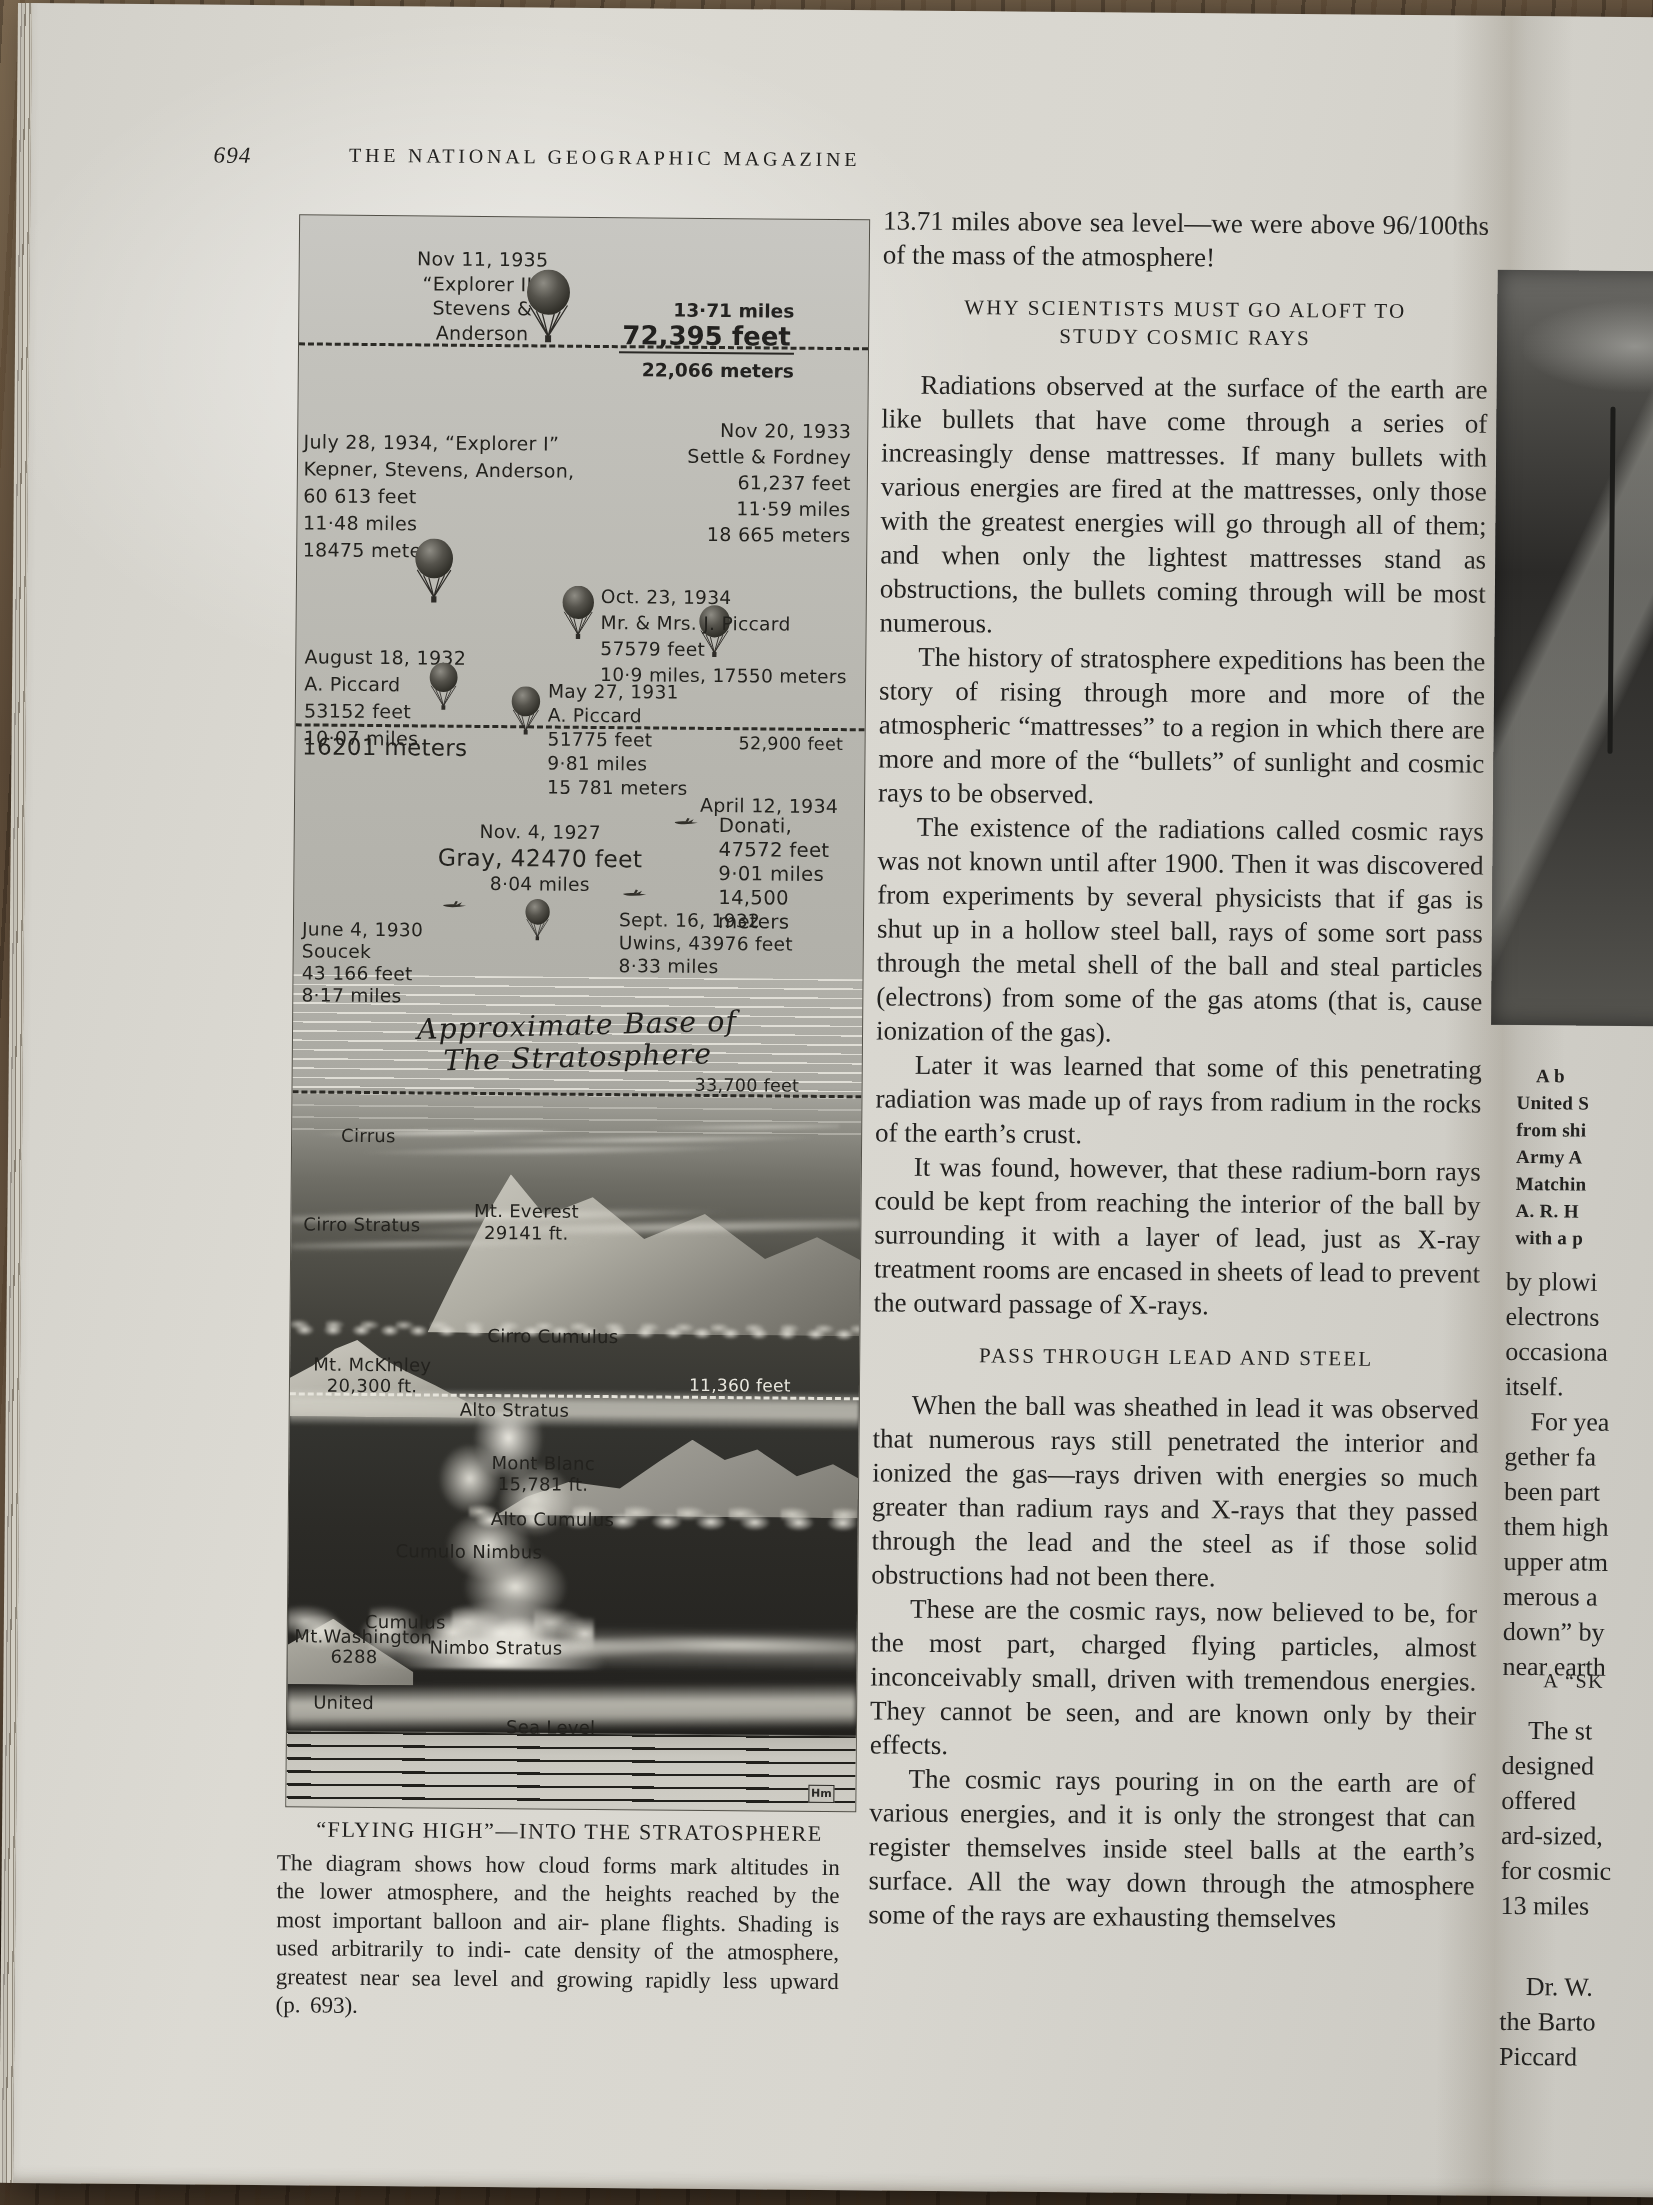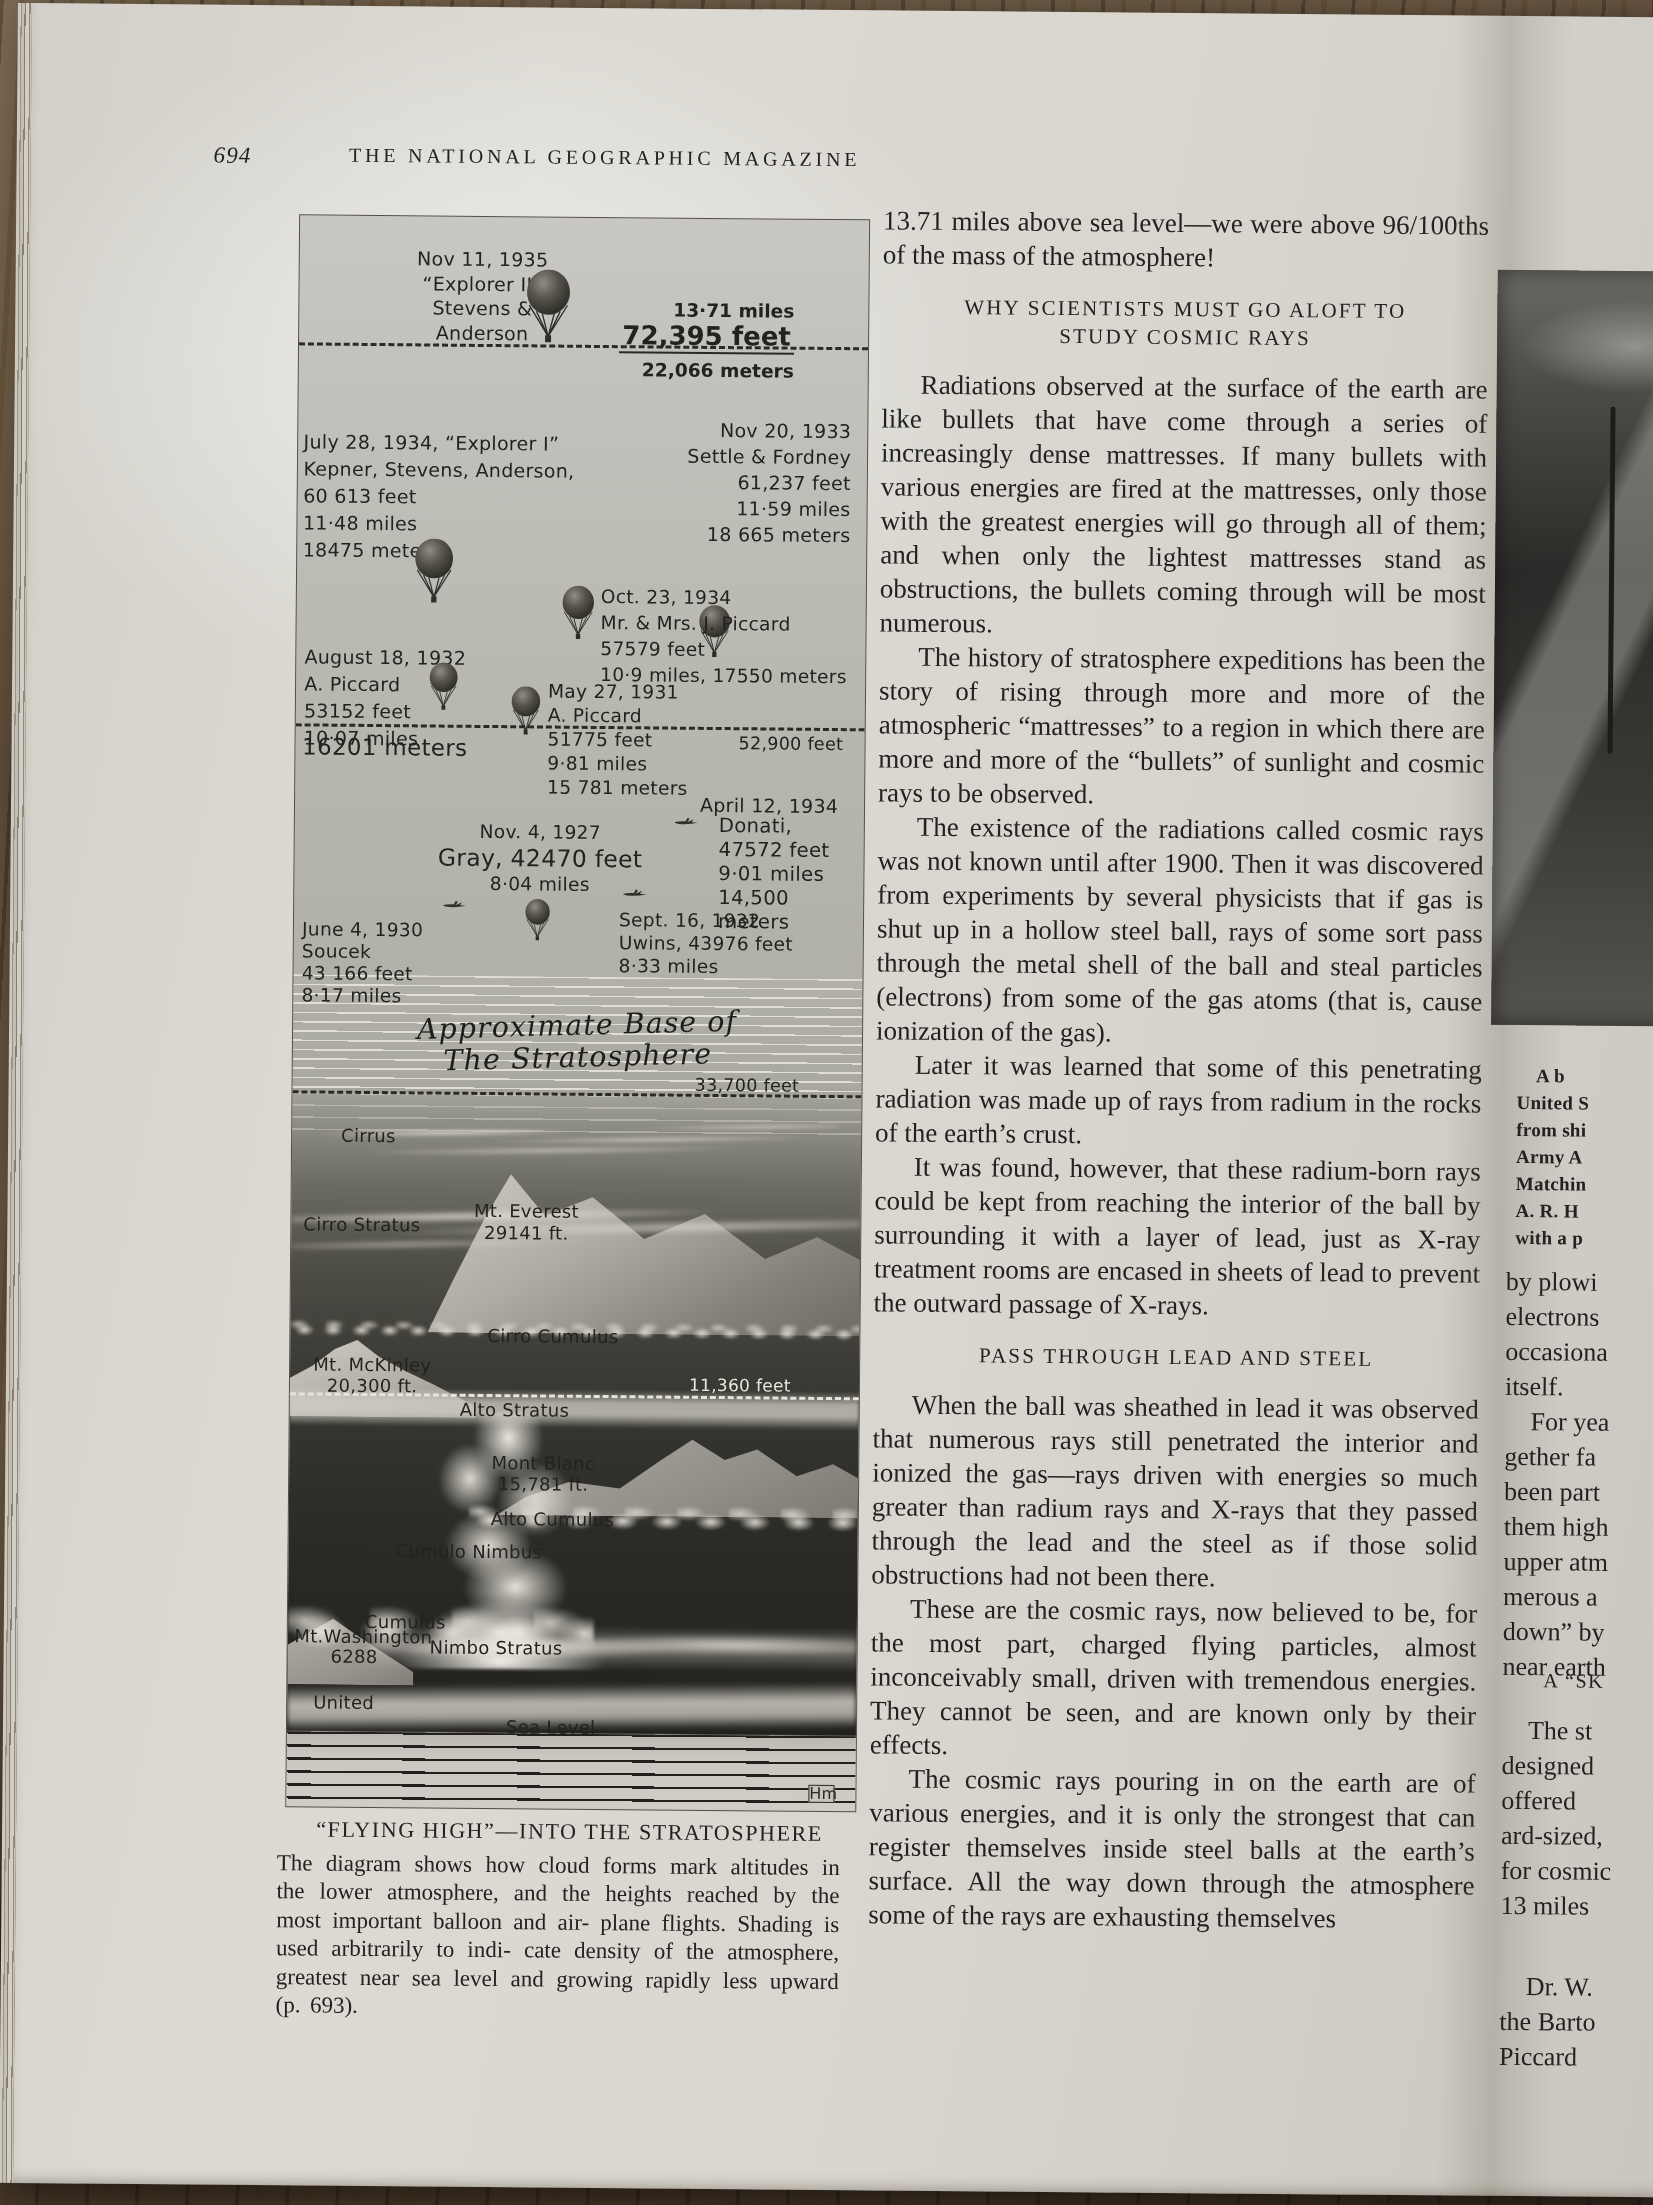--- a/index.html
+++ b/index.html
@@ -113,21 +113,21 @@
      radial-gradient(219px 16.4px at 30% 50%, rgba(225,223,214,.9), transparent 75%),
      radial-gradient(246px 14.2px at 75% 40%, rgba(218,216,207,.85), transparent 75%),
      linear-gradient(180deg, rgba(0,0,0,0), rgba(200,198,189,.5), rgba(0,0,0,0));}
   .stratusband{left:0;top:1466px;width:569px;height:46px;filter:blur(2.7px);transform:rotate(-0.8deg);
     background:linear-gradient(180deg, rgba(0,0,0,0), rgba(206,204,194,.85) 40%, rgba(198,196,186,.8) 70%, rgba(0,0,0,0));}
   .seaband{position:absolute;left:0;top:1516px;width:569px;height:74px;
     background:
      repeating-linear-gradient(180deg,#21201c 0 2.2px, rgba(0,0,0,0) 2.2px 13px),
      linear-gradient(180deg,#b9b7af,#c9c7bf 30%,#cfcdc5 100%);}
   .monogram{position:absolute;left:522px;top:1565px;width:24px;height:16.4px;border:1.6px solid #2a2925;
-    background:#c6c4bc;color:#2a2925;font-size:16px;line-height:16.4px;text-align:center;font-weight:normal;}
+    background:#c6c4bc;color:#2a2925;font-size:11px;line-height:16.4px;text-align:center;font-weight:bold;}
   .alt72{position:absolute;right:74px;top:81px;text-align:right;font-weight:bold;}
   .alt72 .miles{font-size:18.6px;}
   .alt72 .feet{font-size:26px;display:inline-block;border-bottom:2.2px solid #2a2926;padding:0 3.3px 1.1px 3.3px;}
   .alt72 .meters{font-size:18.6px;margin-top:5.5px;}
   .lightlabel{color:#e8e6dd;}
 
   
   .cap-title{position:absolute;left:269px;top:1811px;width:569px;text-align:center;font-size:22px;letter-spacing:1.6px;}
   .cap-body{position:absolute;left:261px;top:1844px;width:563px;font-size:23px;line-height:28.4px;text-align:justify;word-spacing:3.8px;}
   .article{position:absolute;left:853px;top:193px;width:606px;font-size:27px;line-height:34px;text-align:justify;}

